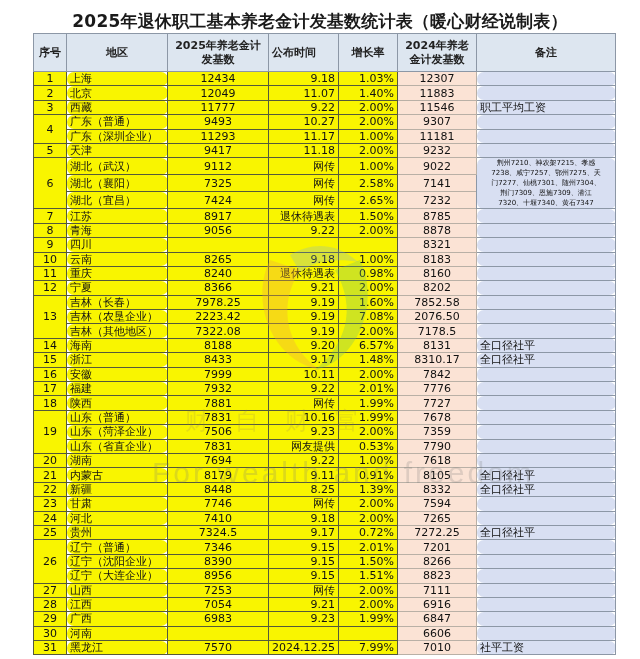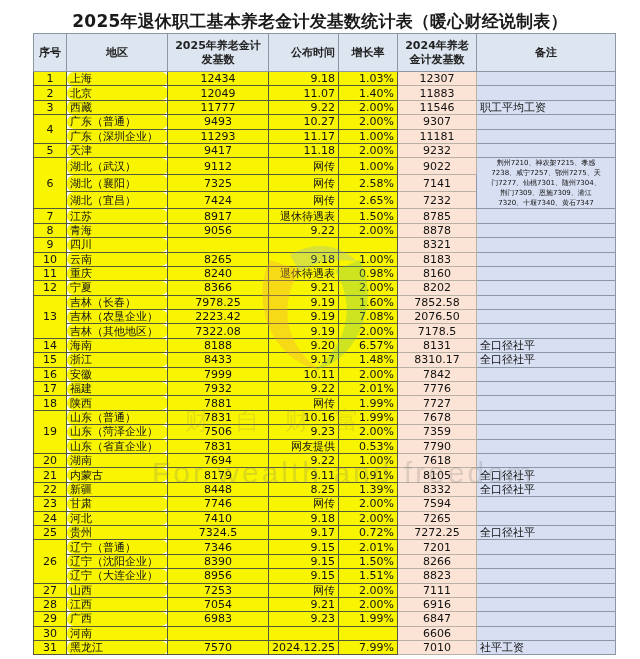--- a/index.html
+++ b/index.html
@@ -20,21 +20,21 @@
   .tbl th {
     background: #dde6f0; font-weight: bold; font-size: 11px; height: 38px; color: #222;
     border-color: #8c97a6; white-space: normal; line-height: 14px;
   }
   .c-idx { width: 33px; text-align: center; }
   .c-reg { width: 101px; text-align: left; border-radius: 7px; }
   .c-v25 { width: 101px; text-align: center; margin-top: 36px; }
   .c-date { width: 70px; text-align: right; }
   .c-rate { width: 59px; text-align: right; }
   .c-v24 { width: 79px; text-align: center; }
-  .c-note { width: 139px; text-align: left; }
+  .c-note { width: 139px; text-align: left; border-radius: 7px; }
   td.y { background: #f9f500; }
   td.pe { background: #fbe3d5; border-color: #b9b0a6; }
   td.nt { background: #d8dff2; border-color: #8c97a6; }
   td.nt.small { font-size: 7px; line-height: 10px; white-space: normal; text-align: center; padding: 0 12px; }
   .watermark {
     position: absolute; pointer-events: none; color: rgba(120,120,120,0.22);
     font-size: 30px; left: 152px; top: 456px; letter-spacing: 3px; font-family: "Liberation Sans", sans-serif;
   }
   .wm-cn { position: absolute; pointer-events: none; color: rgba(140,120,100,0.18); font-size: 24px; left: 185px; top: 405px; letter-spacing: 26px; font-family: "DejaVu Sans", sans-serif; }
   .logo {
@@ -54,21 +54,21 @@
       <col style="width:70px">
       <col style="width:59px">
       <col style="width:79px">
       <col style="width:139px">
   </colgroup>
   <thead>
     <tr>
       <th class="c-idx">序号</th>
       <th style="text-align:center">地区</th>
       <th style="text-align:center">2025年养老金计发基数</th>
-      <th style="text-align:right">公布时间</th>
+      <th style="text-align:left">公布时间</th>
       <th style="text-align:center">增长率</th>
       <th style="text-align:center">2024年养老金计发基数</th>
       <th style="text-align:center">备注</th>
     </tr>
   </thead>
   <tbody id="tbody">
       <tr>
         <td class="c-idx y" rowspan="1">1</td>
         <td class="c-reg y">上海</td>
         <td class="c-v25 y">12434</td>

